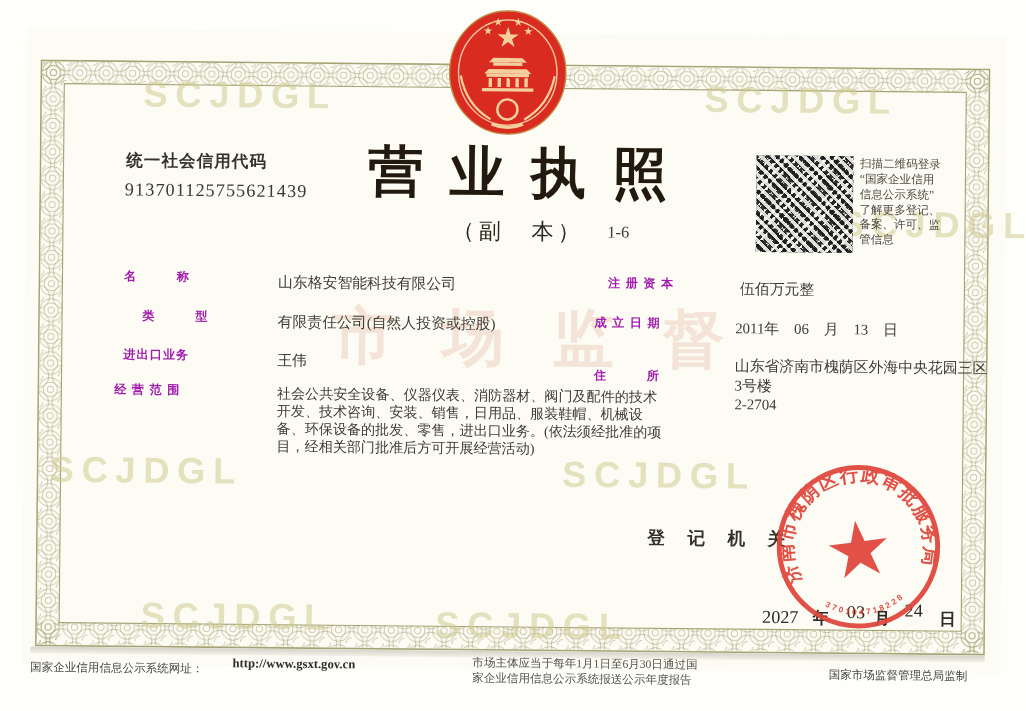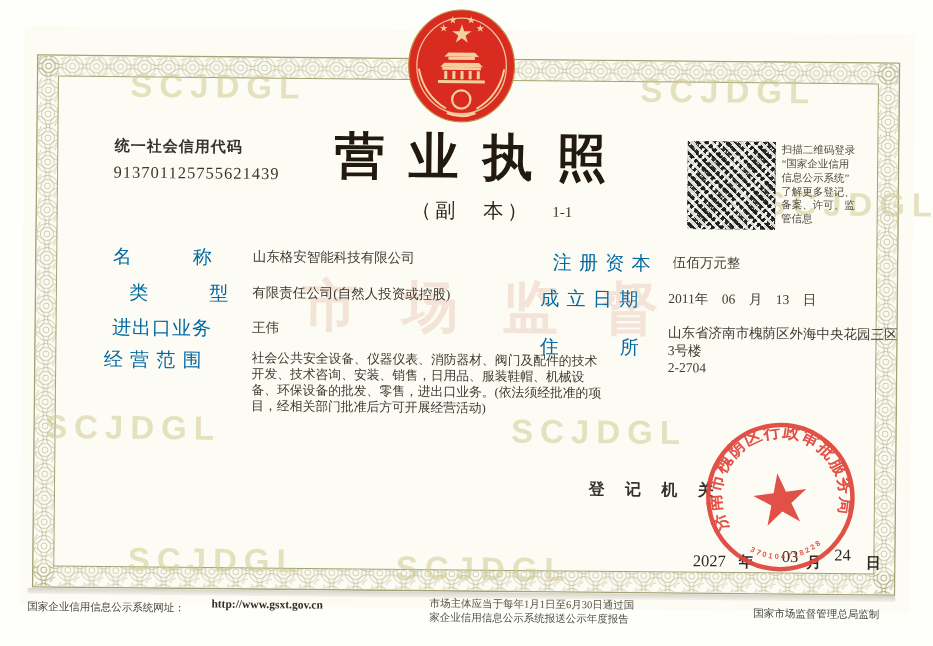--- a/index.html
+++ b/index.html
@@ -29,33 +29,33 @@
   .copy-no{position:absolute;left:551px;top:203px;font-family:"Liberation Serif",serif;
       font-size:15px;color:#3c372f;}
   .qr{position:absolute;left:686px;top:139px;width:88px;height:88px;
       background-image:
         repeating-linear-gradient(45deg, rgba(250,250,246,.85) 0 3px, transparent 3px 7px),
         repeating-linear-gradient(135deg, rgba(28,28,28,.9) 0 3px, transparent 3px 6px),
         repeating-conic-gradient(#1d1d1d 0% 25%, #f4f3ec 25% 50%);
       background-size:100% 100%,100% 100%,7px 7px;}
   .qr-note{position:absolute;left:780px;top:140px;width:88px;font-size:10.5px;line-height:1.32;
       color:#4e483f;white-space:pre-line;font-family:"Liberation Serif",serif;}
-  .lab{position:absolute;font-weight:normal;font-size:19px;color:#0369a1;letter-spacing:1px;}
+  .lab{position:absolute;font-weight:bold;font-size:11px;color:#a21caf;letter-spacing:1px;}
   .val{position:absolute;font-family:"Liberation Serif",serif;font-size:13.5px;color:#3f3a33;
       line-height:1.3;}
   .val.small{font-size:12.8px;line-height:1.26;}
   .pre{white-space:pre-line;}
   .reg-label{position:absolute;left:590px;top:478px;font-weight:bold;font-size:16px;
       letter-spacing:8px;color:#34312b;}
   .seal{position:absolute;left:700px;top:412px;z-index:6;transform:rotate(-8deg);opacity:.93;}
   .date-row{position:absolute;left:695px;top:549px;font-family:"Liberation Serif",serif;
       font-size:16.5px;color:#2e2a24;white-space:nowrap;}
   .date-row span{display:inline-block;position:relative;}
   .d-yu{margin-left:13px;font-family:"Liberation Sans",sans-serif;font-weight:bold;font-size:15px;}
-  .d-m{margin-left:28px;top:-5px;text-align:right;}
+  .d-m{margin-left:16px;top:-5px;text-align:right;}
   .d-mu{margin-left:8px;font-family:"Liberation Sans",sans-serif;font-weight:bold;font-size:15px;}
   .d-d{margin-left:13px;top:-7px;}
   .d-du{margin-left:15px;font-family:"Liberation Sans",sans-serif;font-weight:bold;font-size:15px;}
   .footer-site-label{position:absolute;left:30px;top:604px;font-size:10.5px;color:#46443e;}
   .footer-site-url{position:absolute;left:214px;top:600px;font-family:"Liberation Serif",serif;
       font-weight:bold;font-size:11.5px;color:#2f2d28;}
   .footer-notice{position:absolute;left:432px;top:597px;font-family:"Liberation Serif",serif;
       font-size:10.5px;line-height:1.35;color:#53504a;}
   .footer-issuer{position:absolute;left:756px;top:604px;font-size:10.5px;color:#46443e;}
 </style>
@@ -129,21 +129,21 @@
     <path d="M97,62 Q92,88 70,101" fill="none" stroke="#f3cf9e" stroke-width="2"></path>
     <path d="M41,105 Q55,111 69,105" fill="none" stroke="#f3cf9e" stroke-width="3"></path>
   </svg>
 
   <div class="content">
 
     <div class="cc-label">统一社会信用代码</div>
     <div class="cc-code">913701125755621439</div>
     <div class="title">营业执照</div>
     <div class="subtitle">（副　本）</div>
-    <div class="copy-no">1-1</div>
+    <div class="copy-no">1-6</div>
 
     <div class="qr"></div>
     <div class="qr-note">扫描二维码登录
 “国家企业信用
 信息公示系统”
 了解更多登记、
 备案、许可、监
 管信息</div>
 
     <div class="lab" style="left:112px;top:247px">名　　　称</div>

